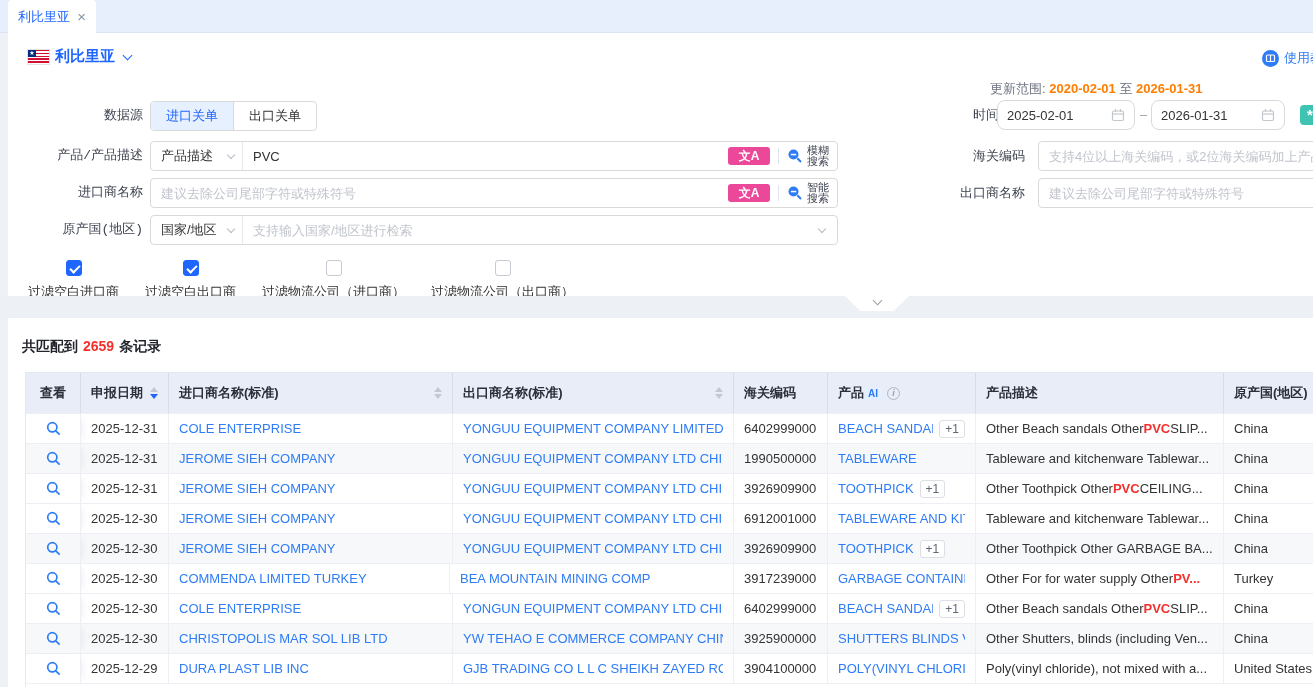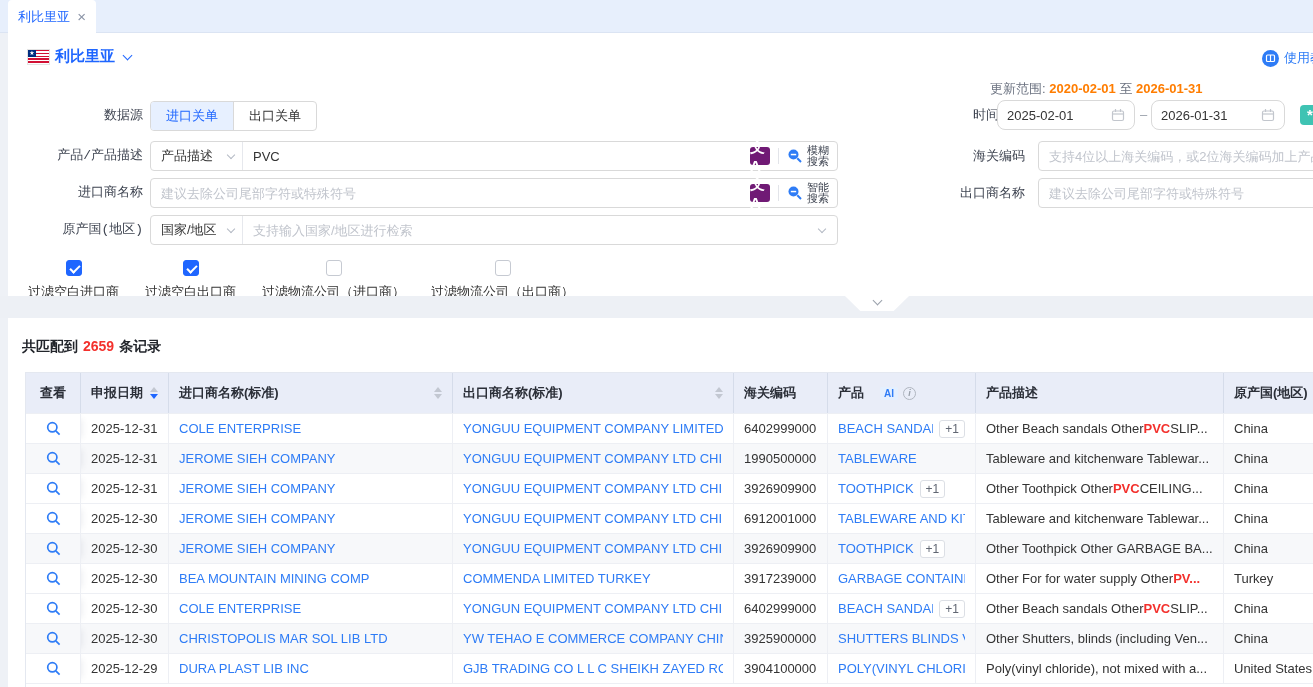--- a/index.html
+++ b/index.html
@@ -36,21 +36,21 @@
   .seg-opt { padding:0 15px; line-height:28px; font-size:13px; color:#333; cursor:pointer; }
   .seg-opt + .seg-opt { border-left:1px solid #d9d9d9; }
   .seg-opt.on { background:#e7f0ff; color:#1f66ff; }
 
   
   .igroup { position:absolute; left:142px; width:688px; height:30px; border:1px solid #d9d9d9; border-radius:4px; background:#fff; display:flex; align-items:center; }
   .isel { width:92px; padding:0 8px 0 10px; font-size:13px; color:#333; display:flex; align-items:center; justify-content:space-between; border-right:1px solid #e6e8ed; height:100%; cursor:pointer; }
   .isel .chev, .grey-chev { border-color:#b3b9c4; width:6px; height:6px; border-width:0 1.4px 1.4px 0; border-style:solid; transform:rotate(45deg); margin-top:-3px; }
   .itext { flex:1; border:none; outline:none; font-size:13px; color:#333; padding:0 10px; height:26px; background:transparent; min-width:0; }
   .itext::placeholder { color:#c0c4cc; }
-  .trans-icon { width:20px; height:18px; background:#701a75; border-radius:3px; color:#fff; font-size:15px; font-weight:bold; display:flex; align-items:center; justify-content:center; flex:none; cursor:pointer; }
+  .trans-icon { width:42px; height:18px; background:#ec4899; border-radius:3px; color:#fff; font-size:12px; font-weight:bold; display:flex; align-items:center; justify-content:center; flex:none; cursor:pointer; }
   .vdiv { width:1px; height:16px; background:#e2e4e9; margin:0 8px; flex:none; }
   .search-btn { display:flex; align-items:center; gap:4px; padding-right:8px; cursor:pointer; flex:none; }
   .stack-txt { font-size:11px; line-height:11px; color:#3d4350; }
   .plain-input { position:absolute; height:30px; border:1px solid #d9d9d9; border-radius:4px; font-size:13px; color:#333; padding:0 10px; outline:none; }
   .plain-input::placeholder { color:#c0c4cc; }
 
   
   .date-box { position:absolute; top:67px; height:30px; border:1px solid #d9d9d9; border-radius:8px; background:#fff; display:flex; align-items:center; justify-content:space-between; padding:0 9px; font-size:13px; color:#333; }
   .date-sep { position:absolute; top:74px; color:#9aa1ab; font-size:13px; }
   .tools-icon { position:absolute; left:1292px; top:72px; width:20px; height:20px; background:#3fc3b3; border-radius:4px; color:#fff; font-size:15px; font-weight:bold; text-align:center; line-height:19px; cursor:pointer; }
@@ -90,21 +90,21 @@
   .c-prod { width:148px; }
   .c-desc { width:248px; }
   .c-org  { flex:1; }
   a.cell-link { color:#2e7cf6; text-decoration:none; overflow:hidden; white-space:nowrap; cursor:pointer; }
   .hl { color:#f3302c; font-weight:bold; }
   .plus-badge { border:1px solid #dcdfe5; border-radius:3px; padding:0 5px; height:18px; line-height:16px; font-size:12px; color:#606672; background:#fff; margin-left:6px; flex:none; cursor:pointer; }
   .sorter { display:flex; flex-direction:column; gap:2px; margin-left:7px; cursor:pointer; }
   .car-up { width:0; height:0; border-left:4px solid transparent; border-right:4px solid transparent; border-bottom:5px solid #c2c7d1; }
   .car-dn { width:0; height:0; border-left:4px solid transparent; border-right:4px solid transparent; border-top:5px solid #c2c7d1; }
   .car-dn.on { border-top-color:#1f66ff; }
-  .ai-badge { background:#e4f0ff; color:#2e7cf6; font-size:10px; font-weight:bold; padding:1px 4px; border-radius:2px; margin-left:16px; }
+  .ai-badge { background:#e4f0ff; color:#2e7cf6; font-size:10px; font-weight:bold; padding:1px 4px; border-radius:2px; margin-left:0; }
   .info-icon { width:13px; height:13px; border:1px solid #b0b6c0; border-radius:50%; color:#9aa1ab; font-size:9px; line-height:11px; text-align:center; margin-left:5px; font-style:italic; }
   .view-btn { display:flex; cursor:pointer; }
 </style>
 </head>
 <body>
 
 <div class="canvas">
 
   <div class="tabbar">
     <div class="tab">
@@ -431,25 +431,25 @@
   <div class="tr">
     <div class="td c-view">
       <span class="view-btn">
         <svg width="15" height="15">
                   <circle cx="6.3" cy="6.3" r="4.6" fill="none" stroke="#2e7cf6" stroke-width="1.7"></circle>
                   <line x1="9.8" y1="9.8" x2="13.6" y2="13.6" stroke="#2e7cf6" stroke-width="1.7"></line>
                 </svg>
       </span>
     </div>
     <div class="td c-date">2025-12-30</div>
+    <div class="td c-exp">
+              <a class="cell-link">COMMENDA LIMITED TURKEY</a>
+            </div>
     <div class="td c-imp">
               <a class="cell-link">BEA MOUNTAIN MINING COMP</a>
-            </div>
-    <div class="td c-exp">
-              <a class="cell-link">COMMENDA LIMITED TURKEY</a>
             </div>
     <div class="td c-hs">3917239000</div>
     <div class="td c-prod">
       <a class="cell-link">GARBAGE CONTAINER</a>
 
     </div>
     <div class="td c-desc">
               <span>Other For for water supply Other </span>
               <span class="hl">PV...</span>
               <span></span>

